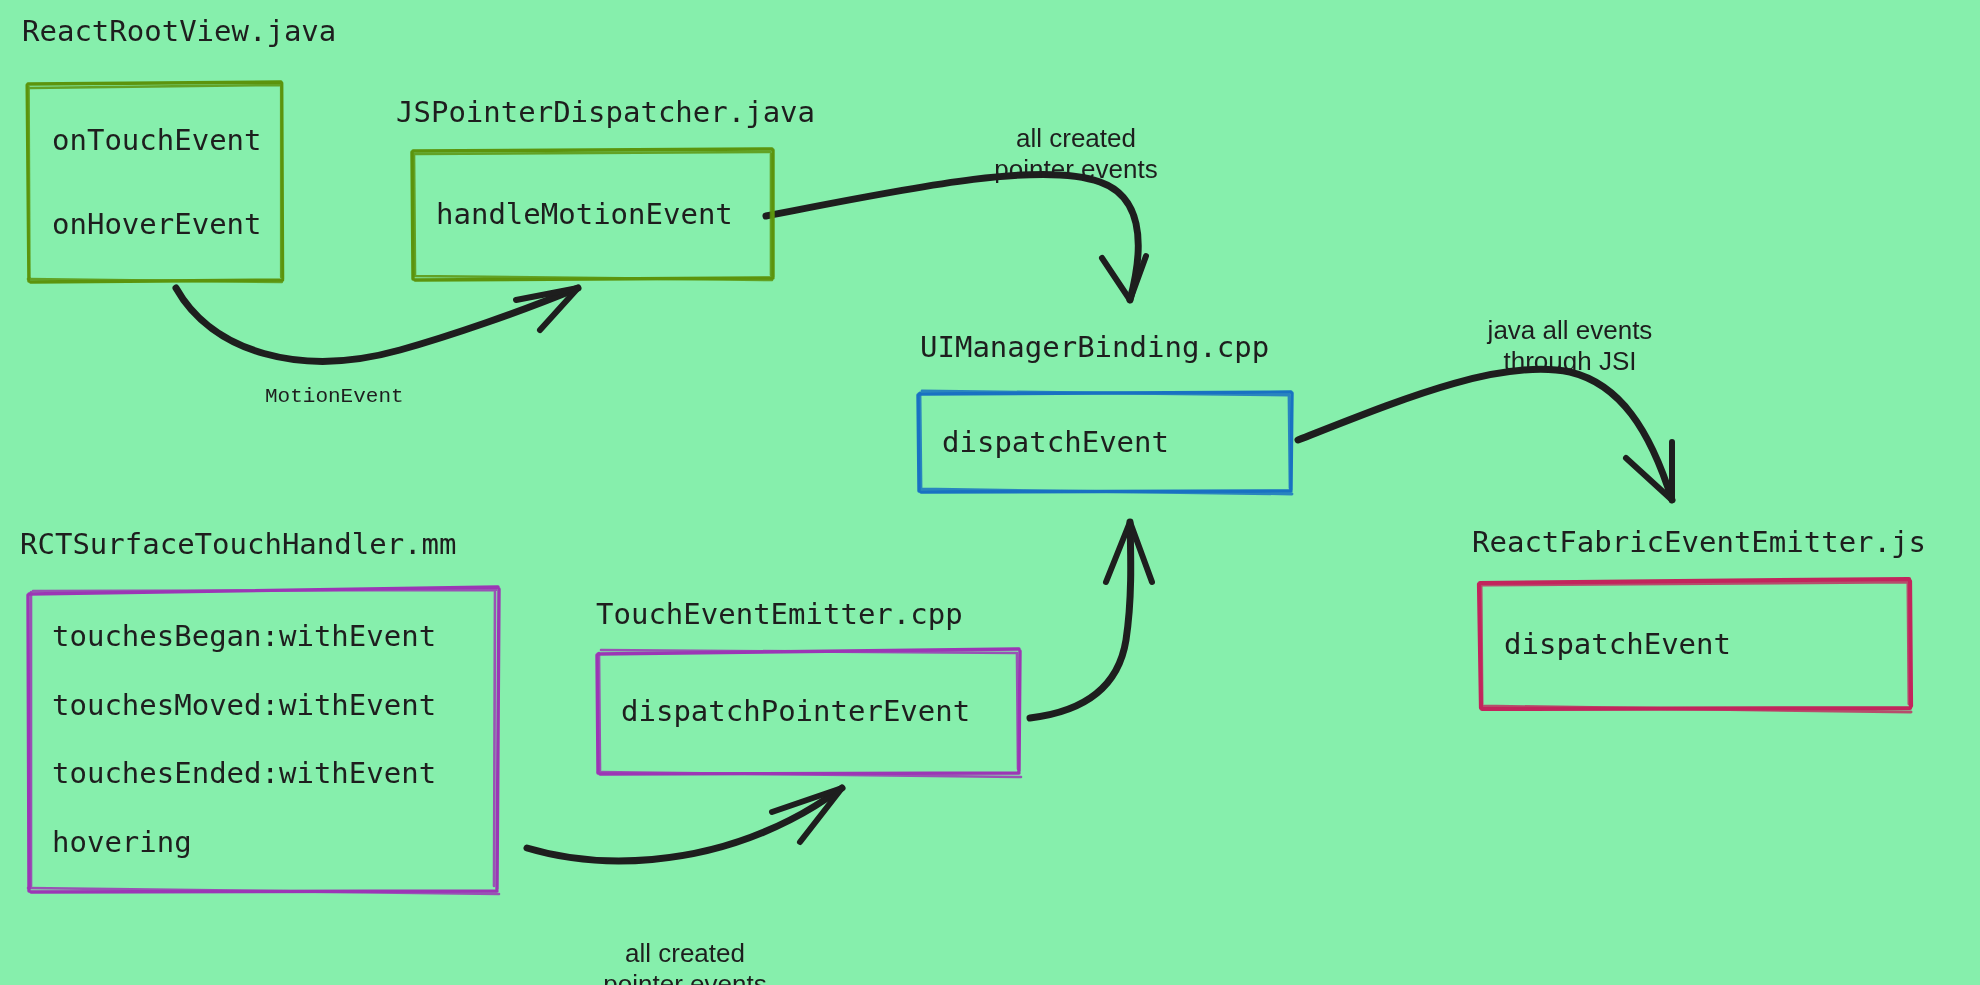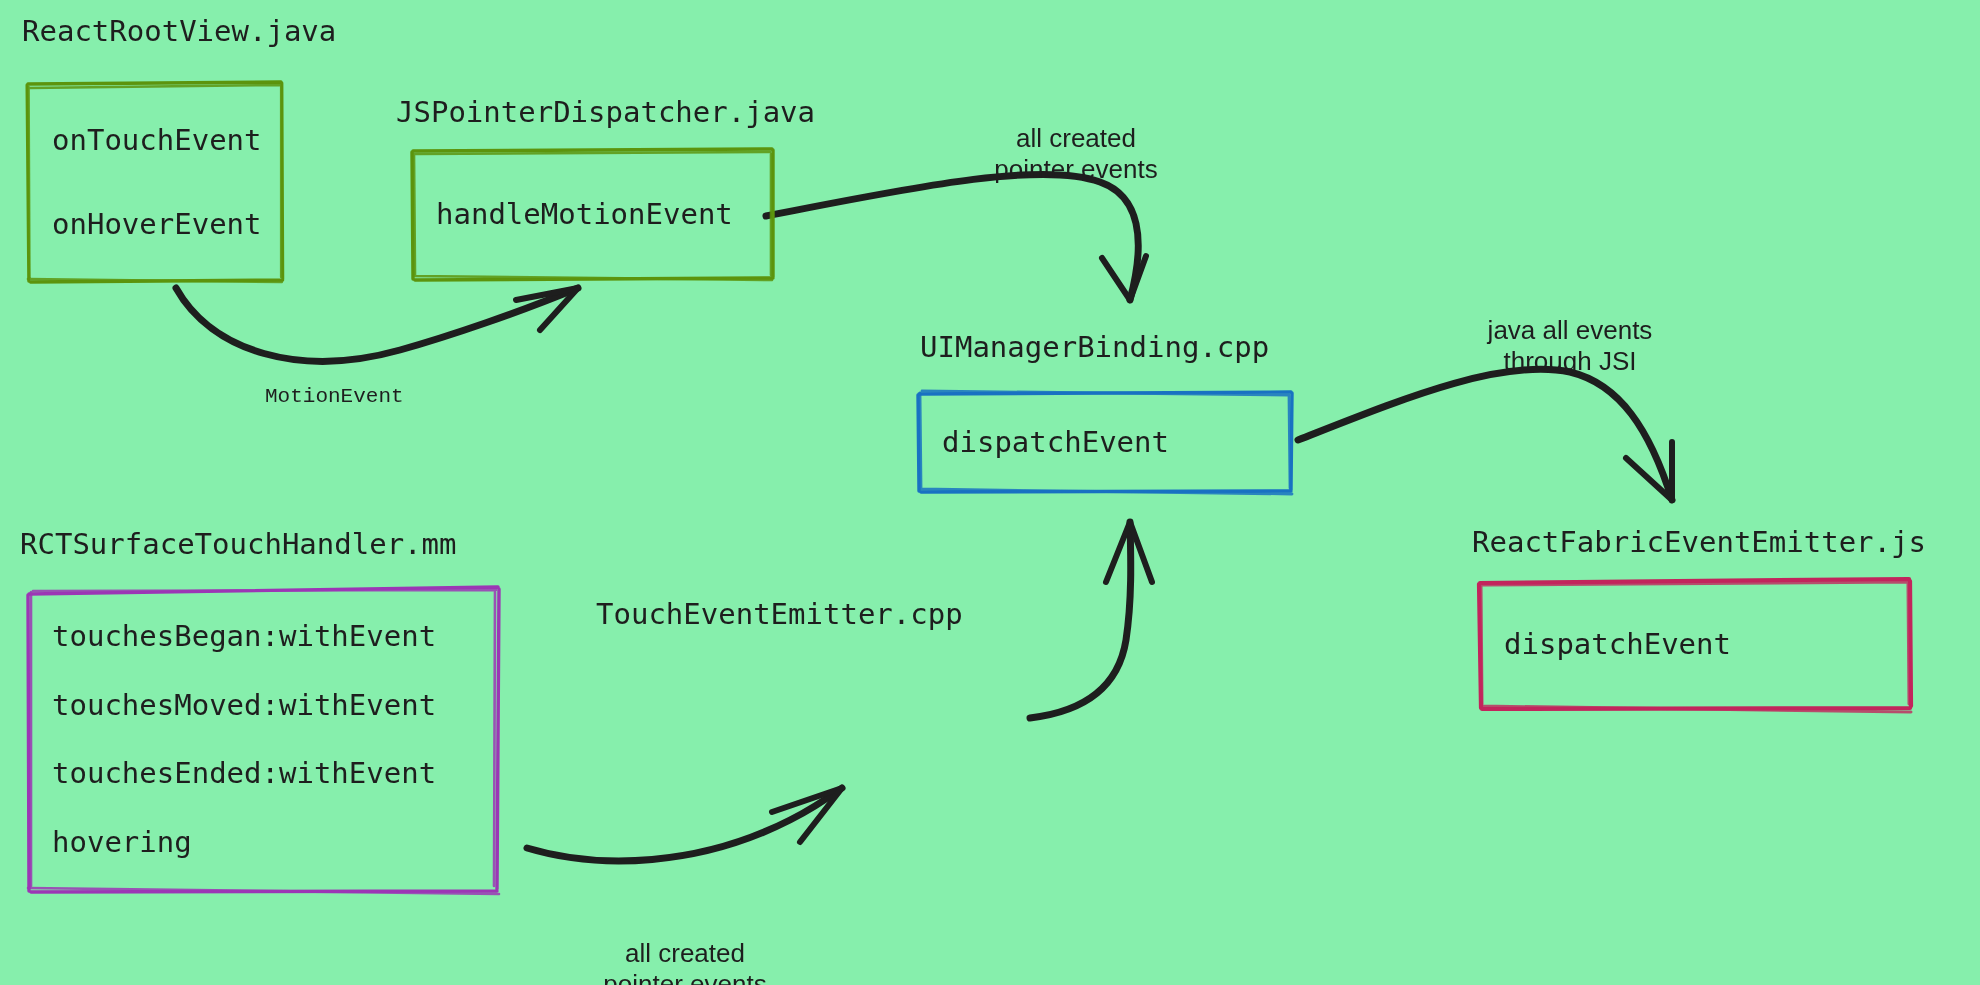--- a/index.html
+++ b/index.html
@@ -206,17 +206,26 @@
     <div class="box-body multi">
       <div class="box-line">touchesBegan:withEvent</div>
       <div class="box-line">touchesMoved:withEvent</div>
       <div class="box-line">touchesEnded:withEvent</div>
       <div class="box-line">hovering</div>
     </div>
   </div>
 
   <div class="caption" style="left:596px; top:597px;">TouchEventEmitter.cpp</div>
 
+  <div class="box" style="left:597px; top:650px; width:424px; height:122px;">
+    <svg class="sketch" viewBox="0 0 440 138" preserveAspectRatio="none">
+      <path d="M9,12 L430,7 M431,9 L430,129 M430,131 L11,132 M9,131 L8,13" fill="none" stroke="#9c36b5" stroke-width="3.4" stroke-linecap="round"></path>
+      <path d="M12,8 L428,11 M428,12 L429,127 M432,135 L9,130 M11,128 L10,11" fill="none" stroke="#9c36b5" stroke-width="2.6" stroke-linecap="round" opacity="0.85"></path>
+    </svg>
+    <div class="box-body">
+      <div class="box-line">dispatchPointerEvent</div>
+    </div>
+  </div>
 
   <div class="arrow-label" style="left:545px; top:895px; width:280px;">all created
 pointer events</div>
 
 </div>
 
 </body></html>

